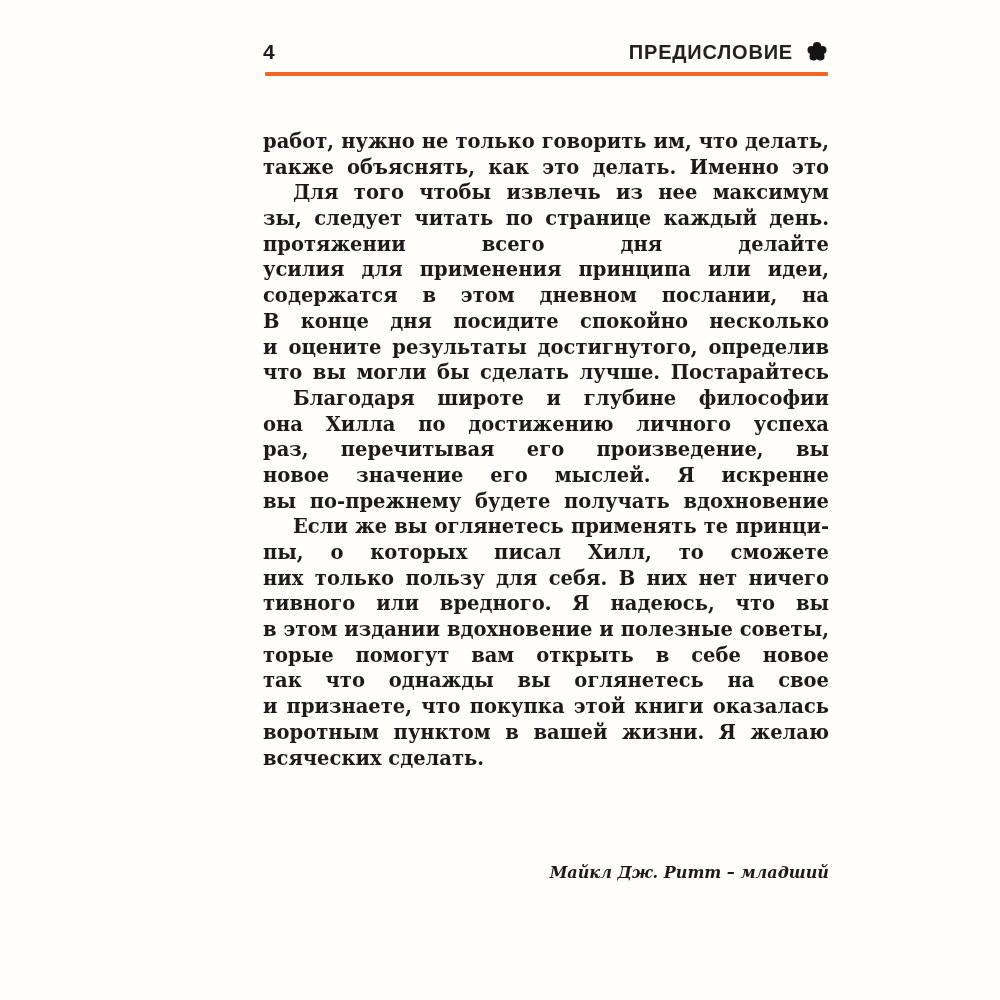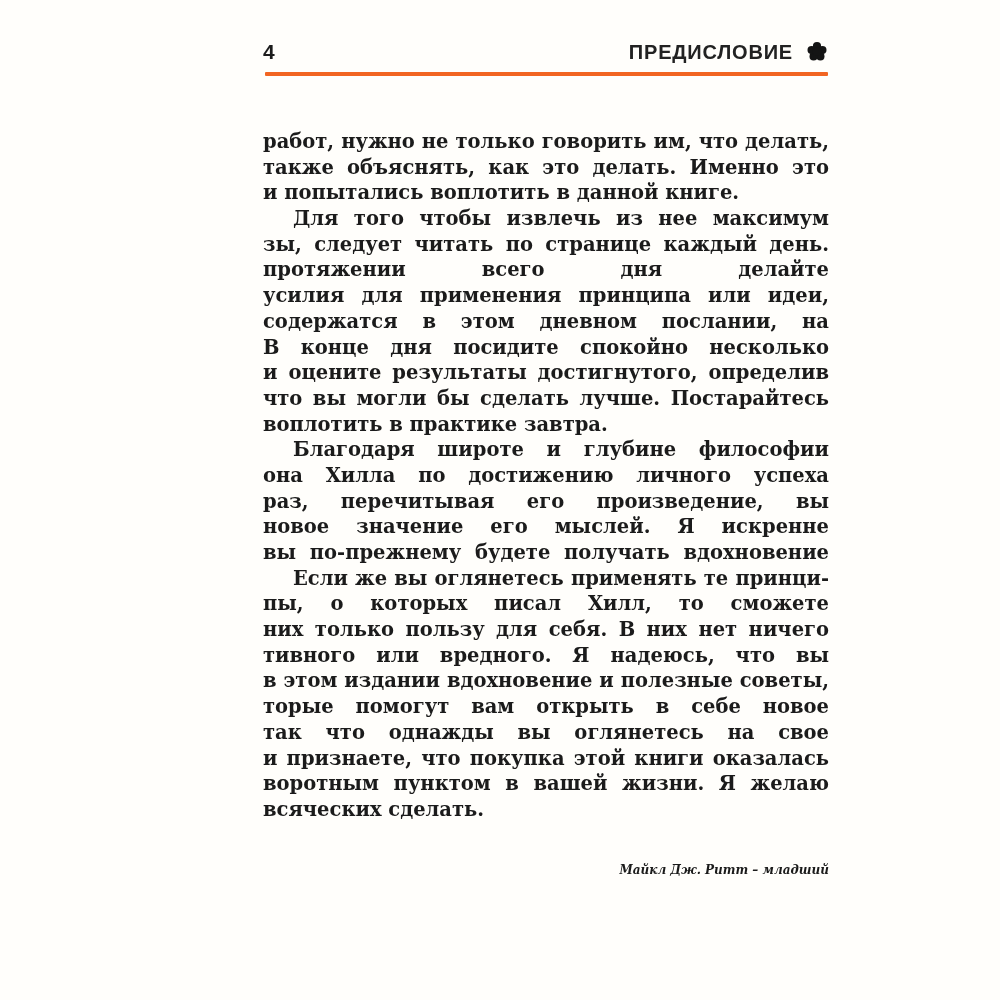--- a/index.html
+++ b/index.html
@@ -81,21 +81,21 @@
   .line-indent {
     padding-left: 30px;
   }
   
   .signature {
     position: absolute;
     left: 263px;
     top: 863px;
     width: 566px;
     text-align: right;
-    font-size: 12px;
+    font-size: 16px;
     font-weight: bold;
     font-style: italic;
     color: #1b1b1b;
   }
 </style>
 </head>
 <body>
 
 <div class="page">
 
@@ -117,32 +117,30 @@
       </span>
     </span>
   </div>
 
   <div class="header-rule" style="background: rgb(242, 101, 34);"></div>
 
   <div class="body-text">
       <div class="paragraph">
         <div class="line">работ, нужно не только говорить им, что делать, но</div>
         <div class="line">также объяснять, как это делать. Именно это мы</div>
-        <div class="line line-last">и попытались воплотить в данной книге.</div>
       </div>
       <div class="paragraph">
         <div class="line line-indent">Для того чтобы извлечь из нее максимум поль-</div>
         <div class="line">зы, следует читать по странице каждый день. На</div>
         <div class="line">протяжении всего дня делайте целенаправленные</div>
         <div class="line">усилия для применения принципа или идеи, которые</div>
         <div class="line">содержатся в этом дневном послании, на практике.</div>
         <div class="line">В конце дня посидите спокойно несколько минут</div>
         <div class="line">и оцените результаты достигнутого, определив то,</div>
         <div class="line">что вы могли бы сделать лучше. Постарайтесь это</div>
-        <div class="line line-last">воплотить в практике завтра.</div>
       </div>
       <div class="paragraph">
         <div class="line line-indent">Благодаря широте и глубине философии Наполе-</div>
         <div class="line">она Хилла по достижению личного успеха каждый</div>
         <div class="line">раз, перечитывая его произведение, вы открываете</div>
         <div class="line">новое значение его мыслей. Я искренне надеюсь, что</div>
         <div class="line">вы по-прежнему будете получать вдохновение для</div>
       </div>
       <div class="paragraph">
         <div class="line line-indent">Если же вы оглянетесь применять те принци-</div>

